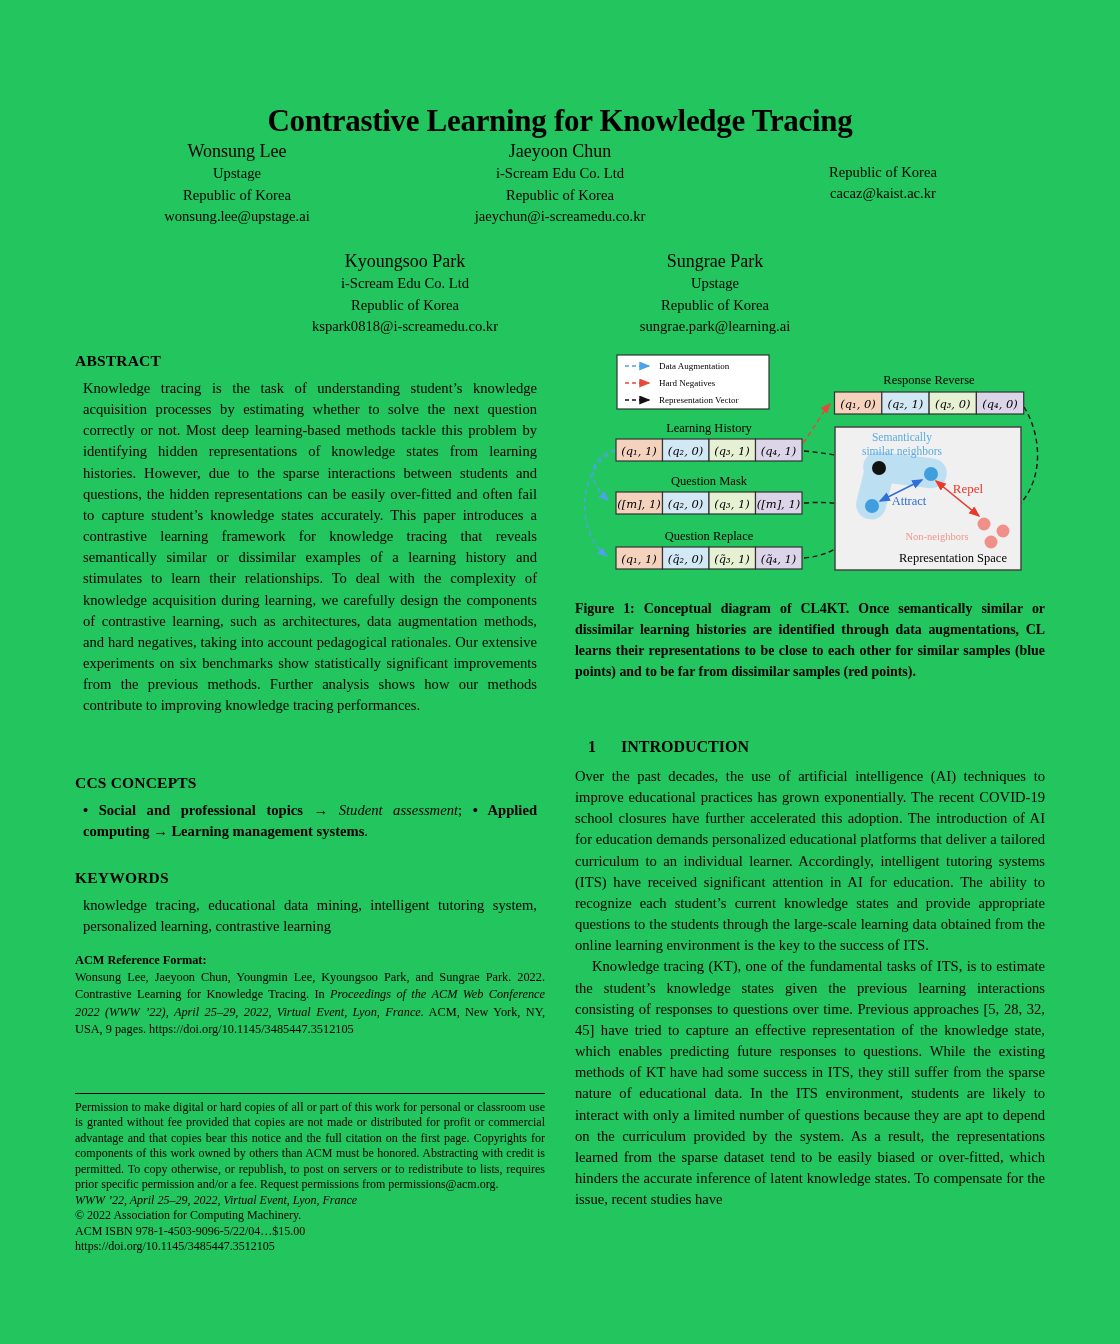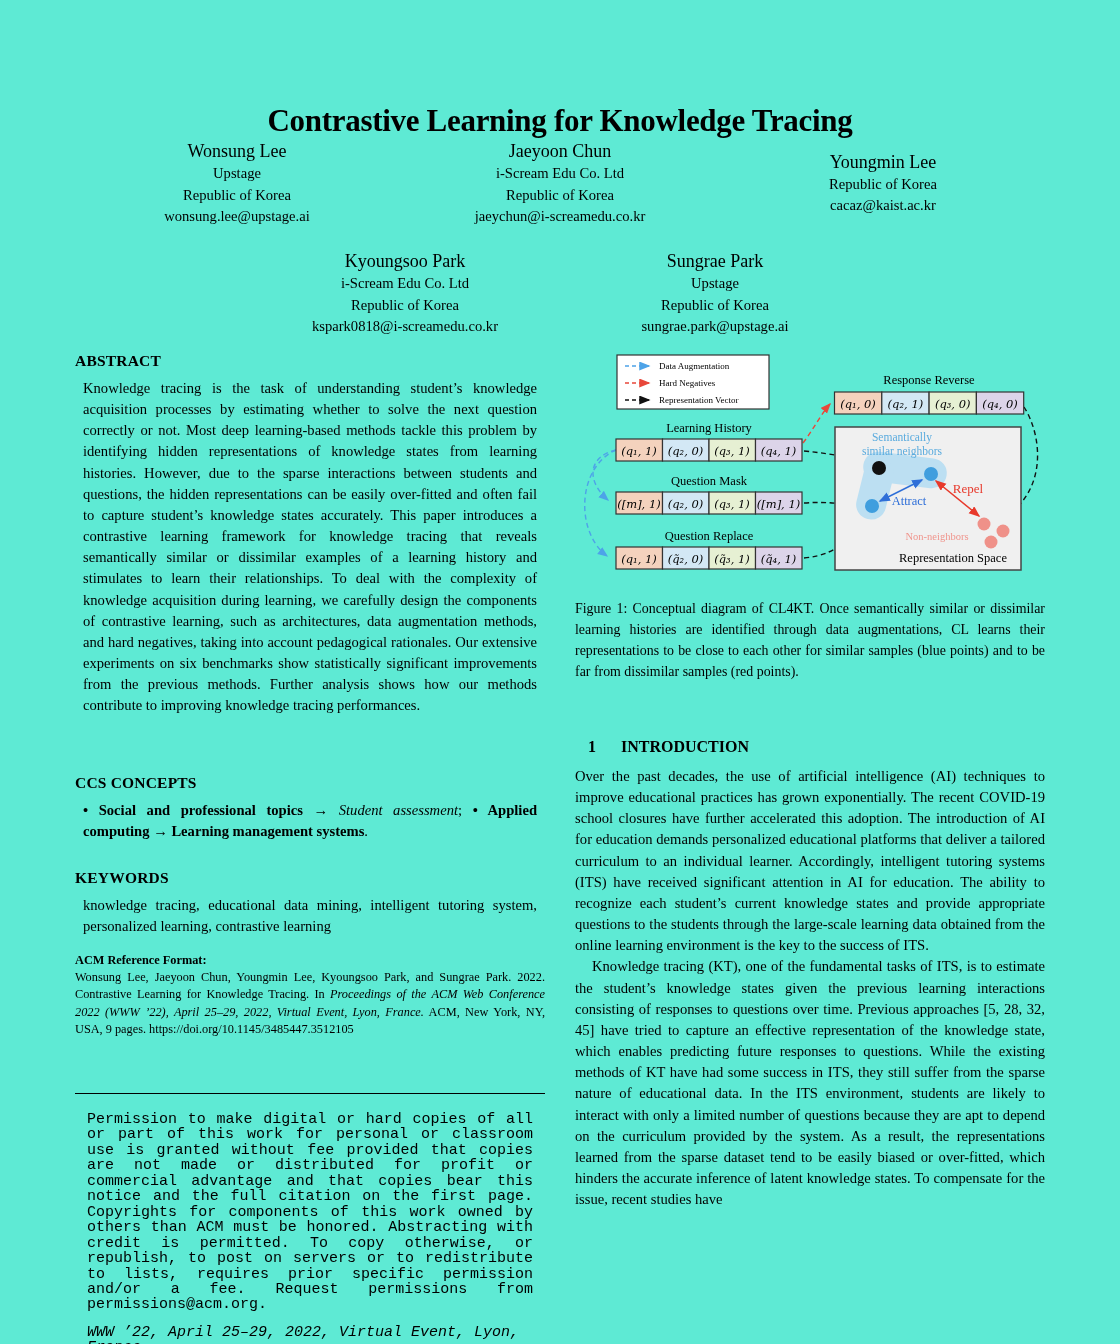--- a/index.html
+++ b/index.html
@@ -1,17 +1,17 @@
 <!DOCTYPE html>
 <html><head>
 <meta charset="utf-8">
 <style>
   html,body{margin:0;padding:0;background:#ffffff;}
   body{width:1120px;height:1344px;font-family:"Liberation Serif","DejaVu Serif",serif;color:#000;}
-  .page{position:relative;width:1120px;height:1344px;overflow:hidden;background:#5eead4;}
+  .page{position:relative;width:1120px;height:1344px;overflow:hidden;background:#22c55e;}
 
   .paper-title{position:absolute;top:84px;left:0;width:1120px;text-align:center;
     font-size:31px;font-weight:bold;letter-spacing:-0.3px;line-height:1;}
 
   .authors-row{position:absolute;left:75px;width:970px;display:flex;justify-content:center;align-items:center;}
   .authors-row.row1{top:139px;}
   .authors-row.row2{top:249px;}
   .author{width:323px;text-align:center;}
   .authors-row.row2 .author{width:310px;}
   .author .name{font-size:18px;line-height:24px;}
@@ -25,26 +25,26 @@
   p.body{font-size:14.6px;line-height:21.15px;text-align:justify;margin:8px;}
   .b{font-weight:bold;}
   .i{font-style:italic;}
 
   #abstract-section{top:352px;}
   #ccs-section{top:774px;}
   #keywords-section{top:869px;}
   #acmref-section{top:952px;}
   #acmref-section p{font-size:12.3px;line-height:17.2px;text-align:justify;margin:0;}
   #footnote{top:1093px;border-top:1px solid #000;padding-top:6px;}
-  #footnote p{font-size:15px;line-height:15.45px;margin:12px;font-family:Liberation Mono, monospace;}
+  #footnote p{font-size:12px;line-height:15.45px;margin:0;}
   #footnote .perm{text-align:justify;}
 
   #figure-block{top:352px;height:242px;}
   #figure-caption{top:598px;}
-  #figure-caption p{font-size:13.9px;line-height:21px;font-weight:normal;text-align:justify;margin:0;}
+  #figure-caption p{font-size:13.9px;line-height:21px;font-weight:bold;text-align:justify;margin:0;}
   #intro-section{top:738px;}
   #intro-section h2{font-size:16px;font-weight:bold;margin:0 0 10px 13px;}
   #intro-section .secnum{display:inline-block;min-width:33px;}
   #intro-section p{margin:0;}
   #intro-section p.p2{text-indent:17px;}
 
   svg .figtitle{font-size:12.5px;}
   svg .celltxt{font-size:11.5px;font-style:italic;font-family:"DejaVu Serif","Liberation Serif",serif;}
   svg .legtxt{font-size:9px;}
 </style>
@@ -62,38 +62,37 @@
       <div class="line">Republic of Korea</div>
       <div class="line">wonsung.lee@upstage.ai</div>
     </div>
     <div class="author">
       <div class="name">Jaeyoon Chun</div>
       <div class="line">i-Scream Edu Co. Ltd</div>
       <div class="line">Republic of Korea</div>
       <div class="line">jaeychun@i-screamedu.co.kr</div>
     </div>
     <div class="author">
-      <div class="name">Youngmin Lee</div>
       <div class="line">Republic of Korea</div>
       <div class="line">cacaz@kaist.ac.kr</div>
     </div>
   </div>
 
   <div class="authors-row row2">
     <div class="author">
       <div class="name">Kyoungsoo Park</div>
       <div class="line">i-Scream Edu Co. Ltd</div>
       <div class="line">Republic of Korea</div>
       <div class="line">kspark0818@i-screamedu.co.kr</div>
     </div>
     <div class="author">
       <div class="name">Sungrae Park</div>
       <div class="line">Upstage</div>
       <div class="line">Republic of Korea</div>
-      <div class="line">sungrae.park@upstage.ai</div>
+      <div class="line">sungrae.park@learning.ai</div>
     </div>
   </div>
 
   <div class="col-block left" id="abstract-section">
     <h2 class="sec">ABSTRACT</h2>
     <p class="body">Knowledge tracing is the task of understanding student’s knowledge acquisition processes by estimating whether to solve the next question correctly or not. Most deep learning-based methods tackle this problem by identifying hidden representations of knowledge states from learning histories. However, due to the sparse interactions between students and questions, the hidden representations can be easily over-fitted and often fail to capture student’s knowledge states accurately. This paper introduces a contrastive learning framework for knowledge tracing that reveals semantically similar or dissimilar examples of a learning history and stimulates to learn their relationships. To deal with the complexity of knowledge acquisition during learning, we carefully design the components of contrastive learning, such as architectures, data augmentation methods, and hard negatives, taking into account pedagogical rationales. Our extensive experiments on six benchmarks show statistically significant improvements from the previous methods. Further analysis shows how our methods contribute to improving knowledge tracing performances.</p>
   </div>
 
   <div class="col-block left" id="keywords-section">
     <h2 class="sec">KEYWORDS</h2>

